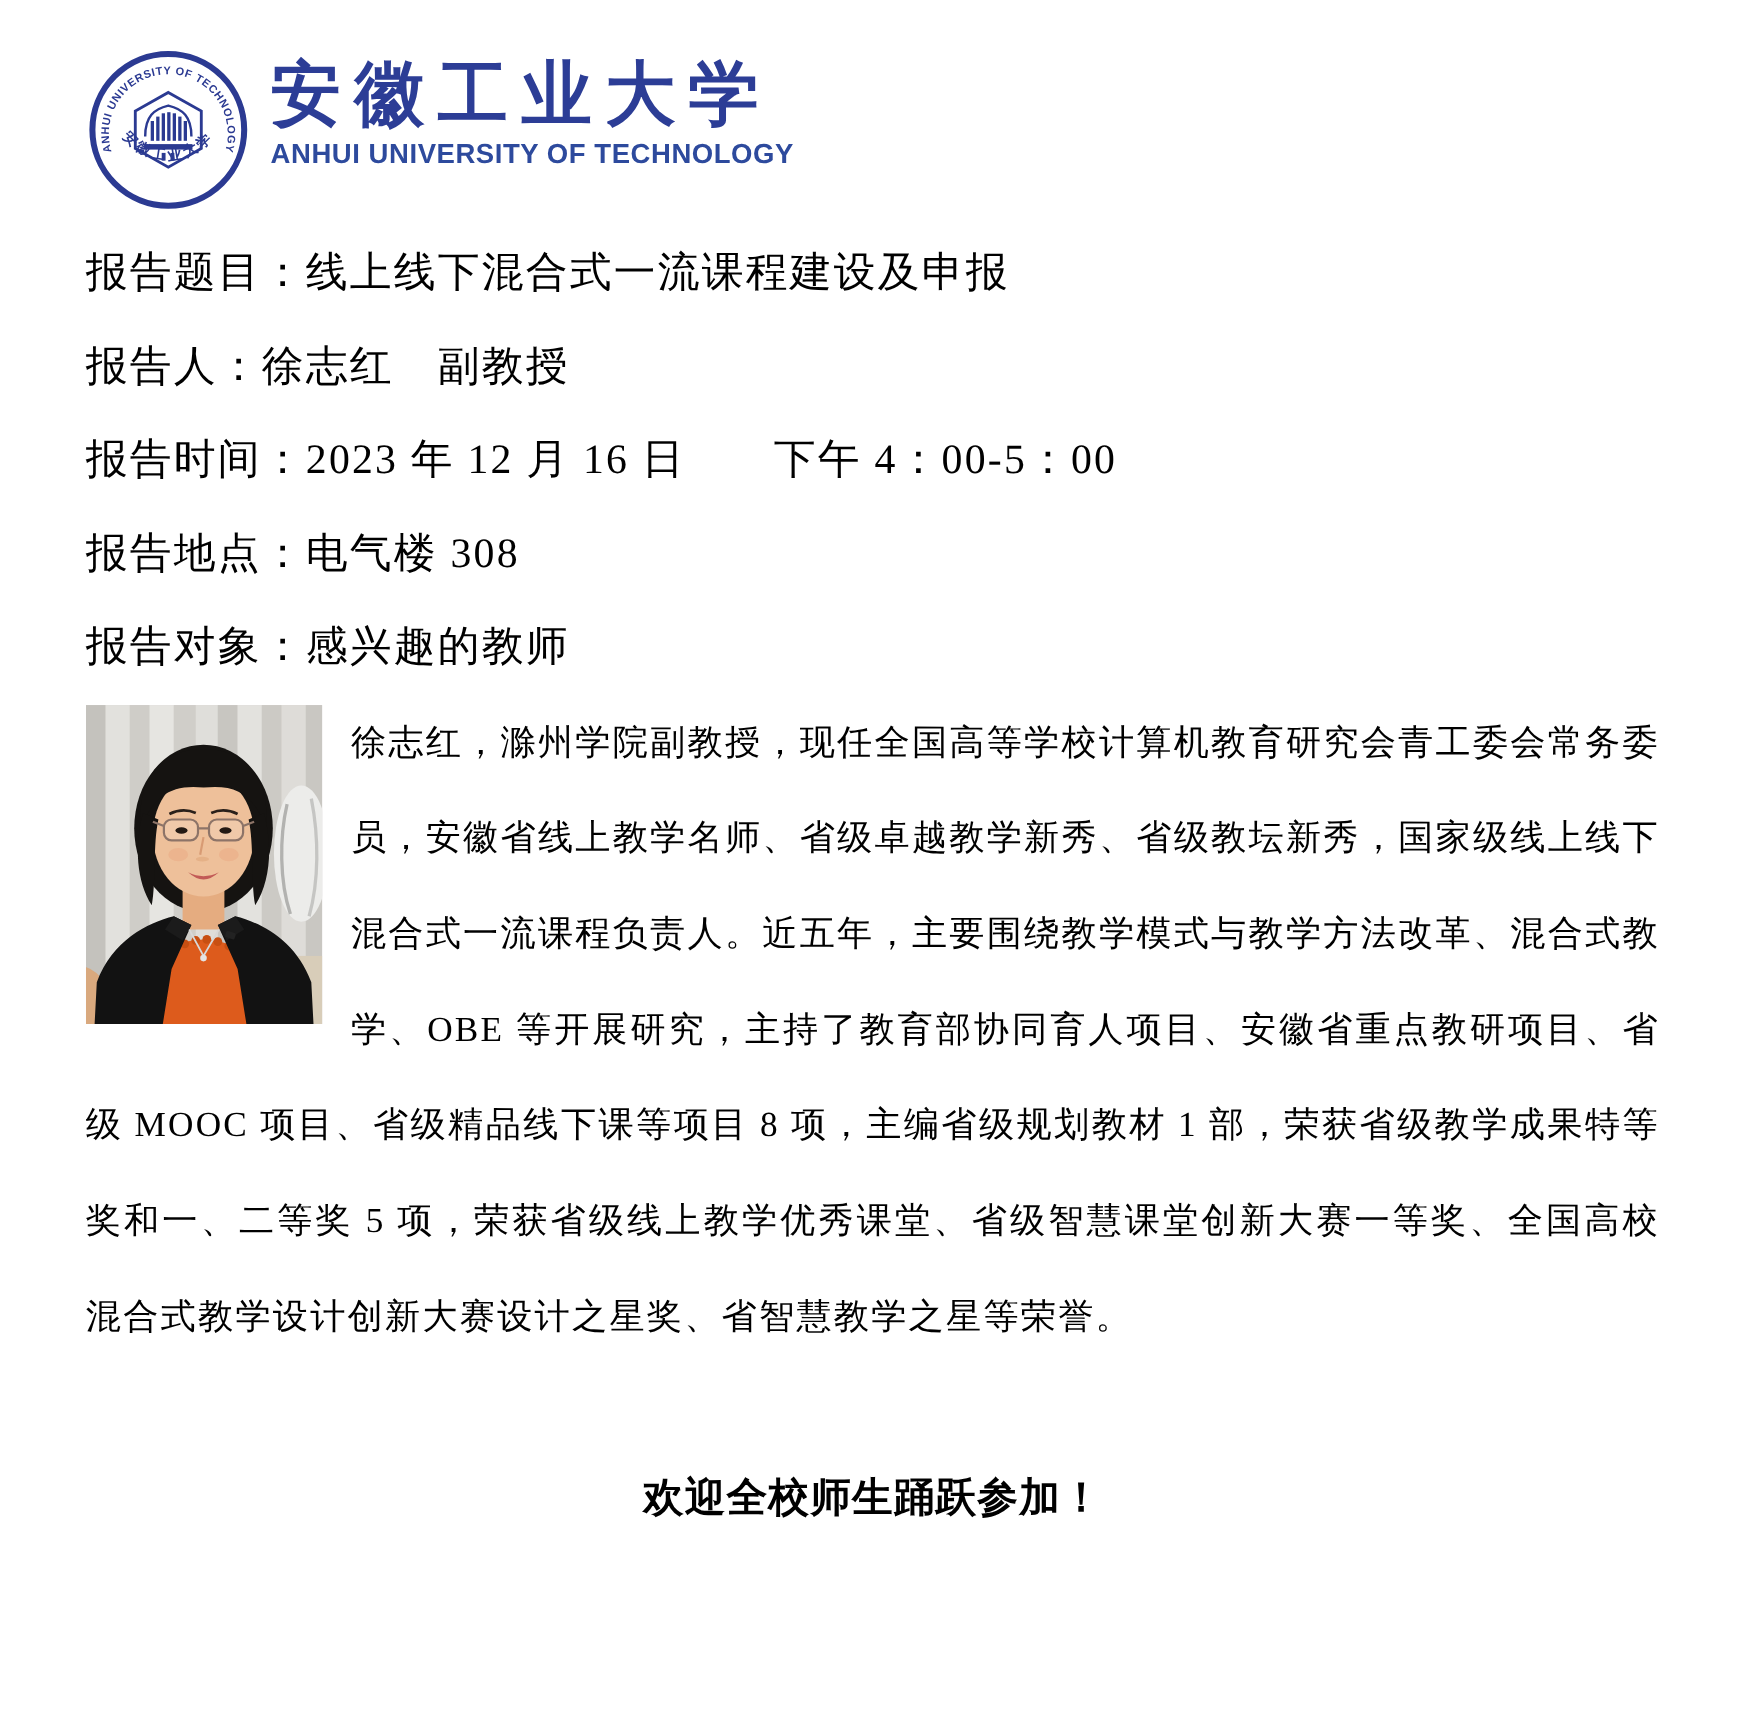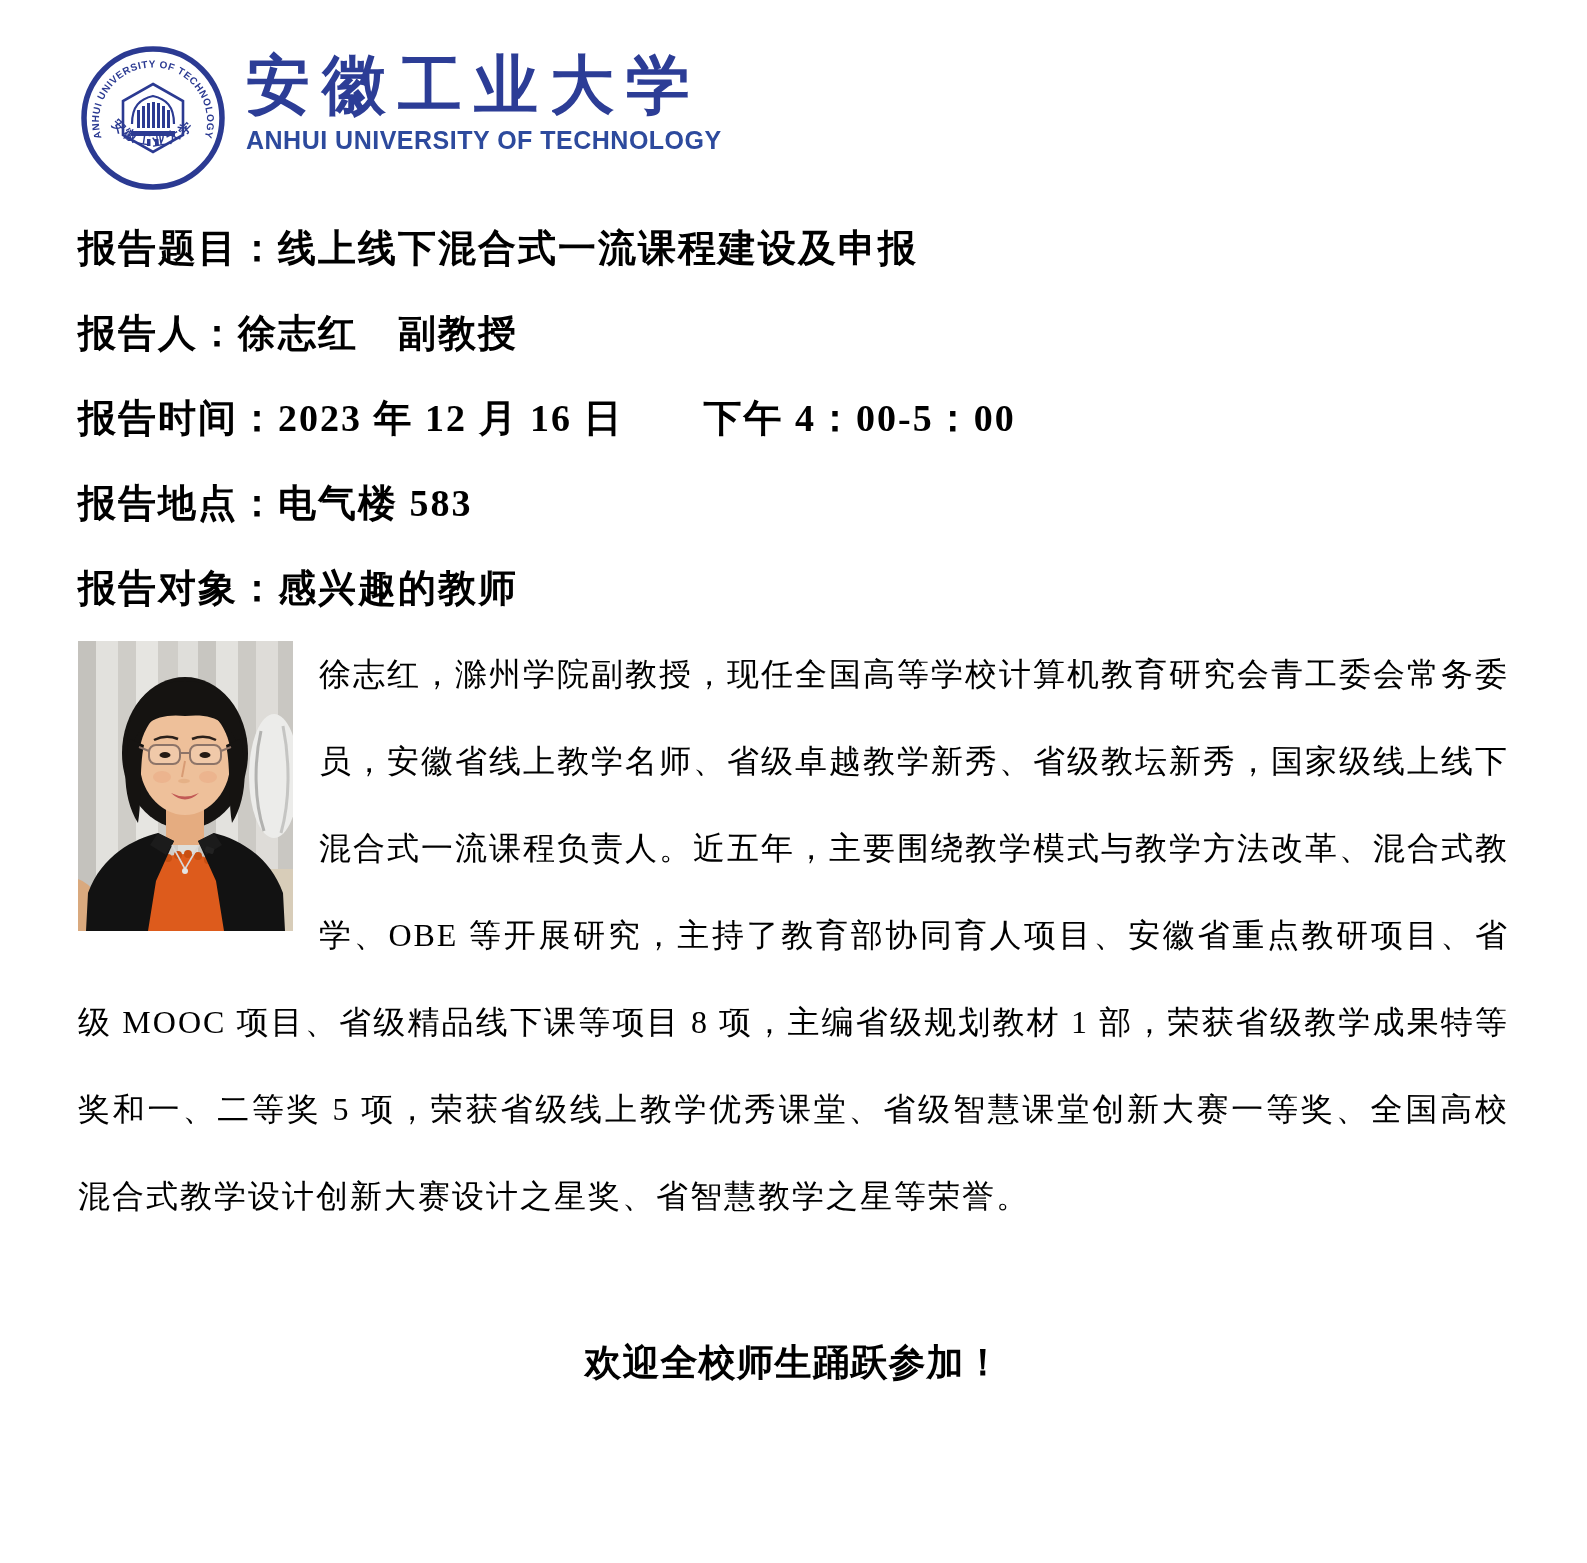--- a/index.html
+++ b/index.html
@@ -17,21 +17,21 @@
   .logo-cn{
     font-size:64px;font-weight:bold;color:#2c3d96;letter-spacing:12px;
     line-height:1.25;font-family:"Liberation Serif",serif;
   }
   .logo-en{
     font-size:25px;font-weight:bold;color:#2d4a9d;letter-spacing:0.5px;
     margin-top:0px;font-family:"Liberation Sans","DejaVu Sans",sans-serif;
   }
 
   
-  .info{margin-top:10px;font-weight:bold;}
+  .info{margin-top:10px;}
   .info-line{font-size:38px;line-height:85px;letter-spacing:2px;margin:0;white-space:pre;}
 
   
   .bio{
     font-size:32px;line-height:87px;letter-spacing:2px;margin:0;
     text-align:justify;height:696px;overflow:hidden;
   }
   .photo{
     float:left;width:215px;height:290px;margin:10px 26px 4px 0;
   }
@@ -82,21 +82,21 @@
     <div class="logo-text">
       <div class="logo-cn">安徽工业大学</div>
       <div class="logo-en">ANHUI UNIVERSITY OF TECHNOLOGY</div>
     </div>
   </div>
 
   <div class="info">
     <p class="info-line"><span>报告题目：</span><span>线上线下混合式一流课程建设及申报</span></p>
     <p class="info-line"><span>报告人：</span><span>徐志红　副教授</span></p>
     <p class="info-line"><span>报告时间：</span><span>2023 年 12 月 16 日　　下午 4：00-5：00</span></p>
-    <p class="info-line"><span>报告地点：</span><span>电气楼 583</span></p>
+    <p class="info-line"><span>报告地点：</span><span>电气楼 308</span></p>
     <p class="info-line"><span>报告对象：</span><span>感兴趣的教师</span></p>
   </div>
 
   <div class="bio">
     <span class="photo">
       <svg viewBox="0 0 215 290" width="215" height="290" aria-hidden="true">
 
         <rect x="0" y="0" width="215" height="290" fill="#d6d4d0"></rect>
         <g>
           <rect x="0" y="0" width="18" height="290" fill="#c4c2bd"></rect>

